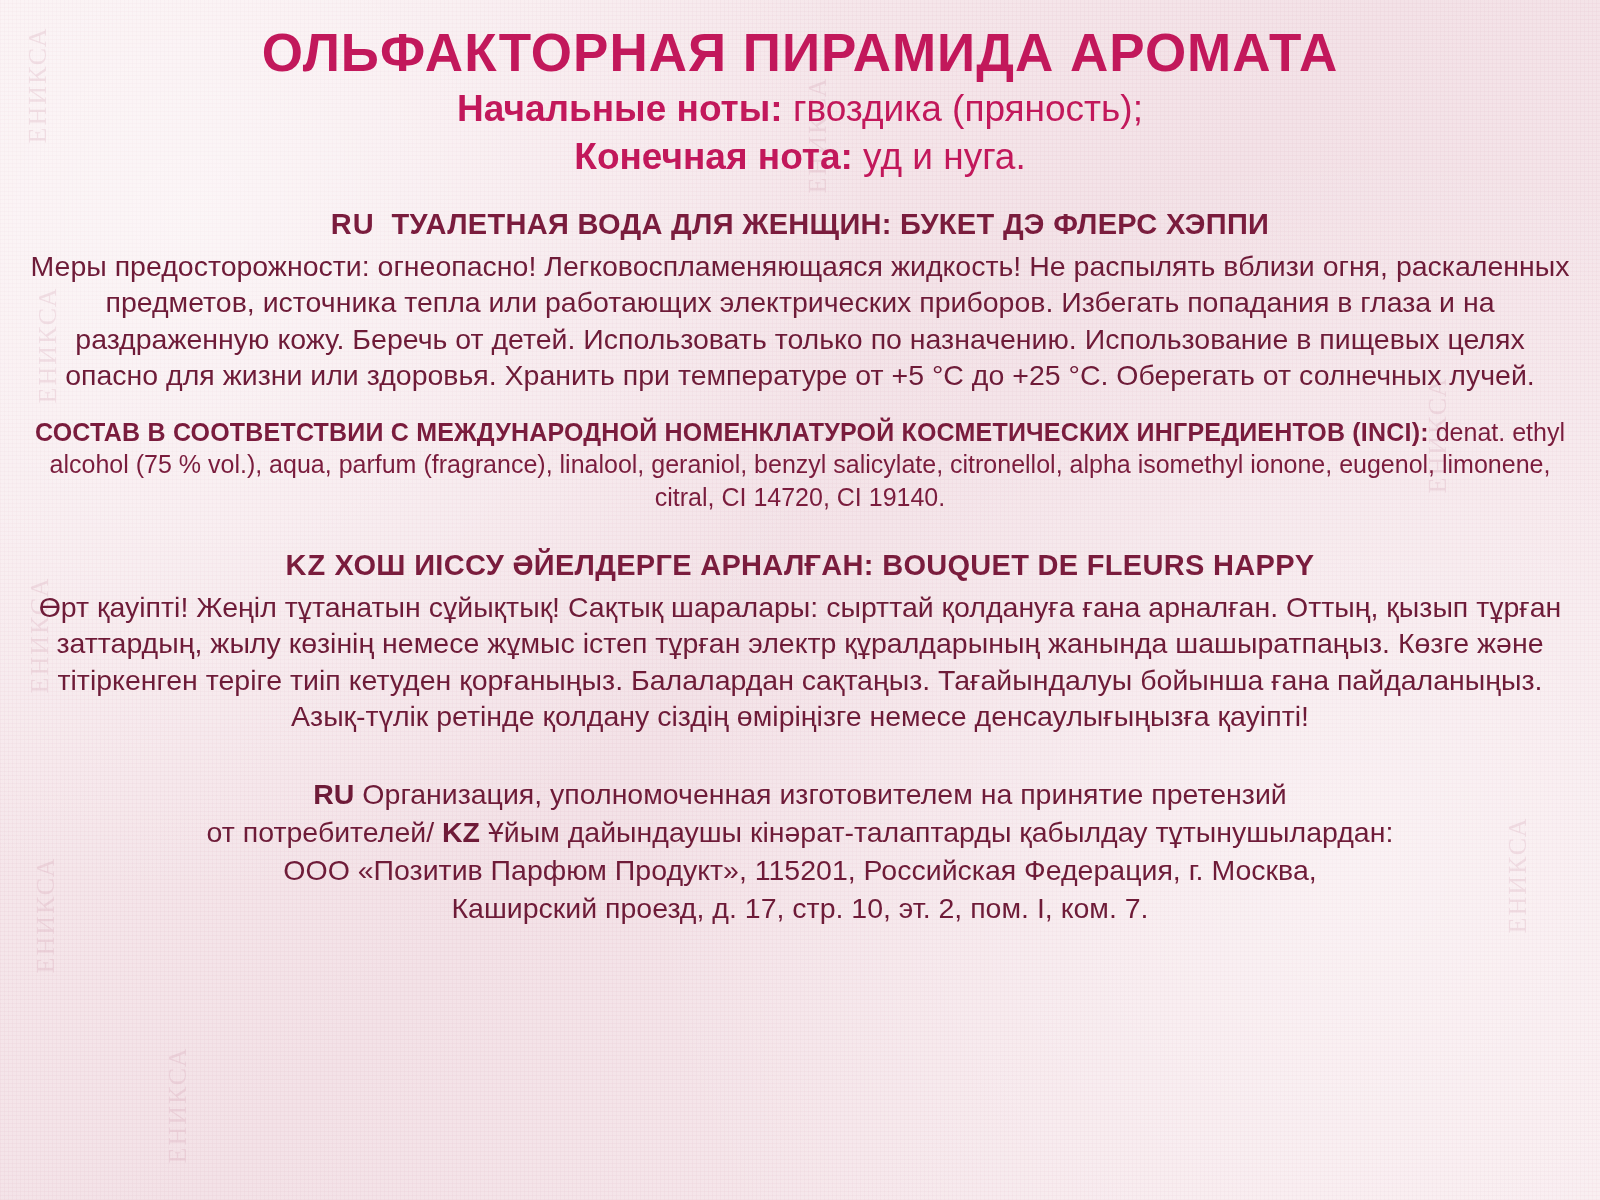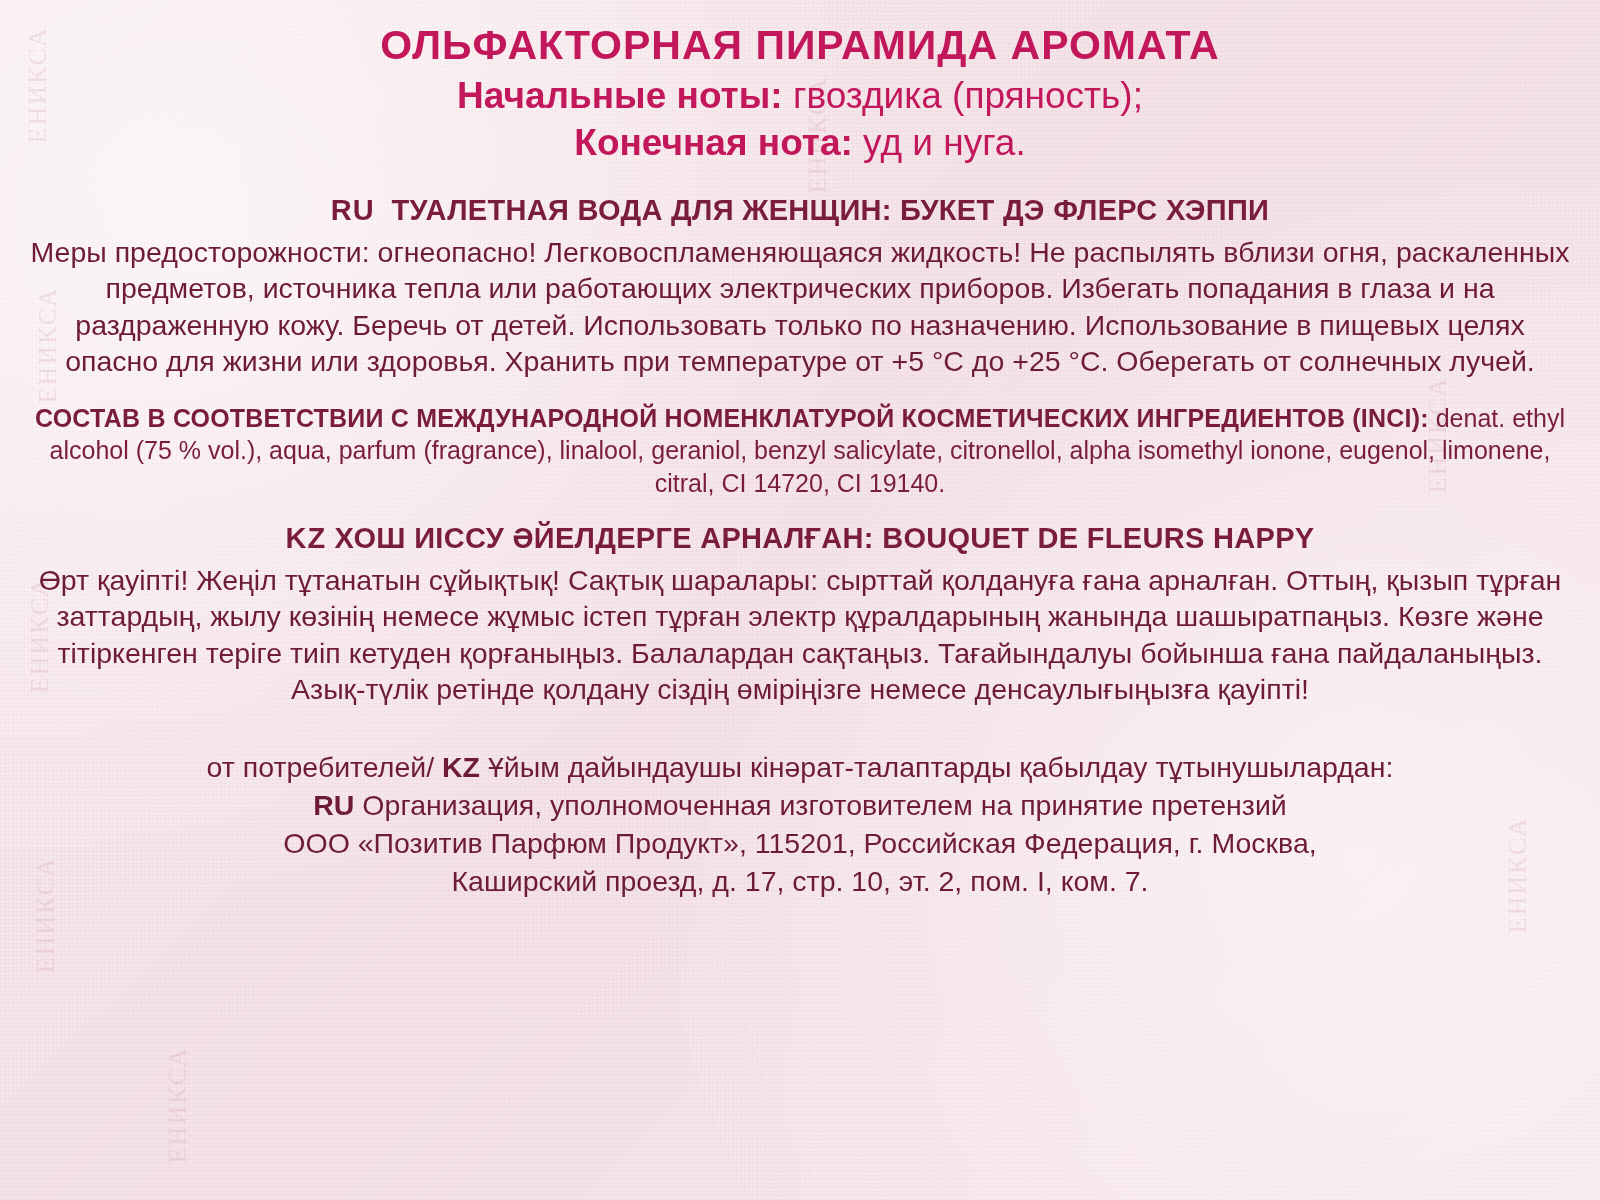--- a/index.html
+++ b/index.html
@@ -44,21 +44,21 @@
   }
   .page {
     position: relative;
     width: 1600px;
     height: 1200px;
     box-sizing: border-box;
     padding: 14px 30px 0 30px;
     text-align: center;
   }
   .pyramid-title {
-    font-size: 41px;
+    font-size: 53px;
     font-weight: bold;
     letter-spacing: 1px;
     color: #c2185b;
     line-height: 1.16;
     margin: 8px 0 2px 0;
   }
   .pyr-line {
     font-size: 37px;
     line-height: 1.28;
     color: #c2185b;
@@ -102,21 +102,21 @@
     margin-top: 22px;
     max-width: 1530px;
     margin-left: auto;
     margin-right: auto;
   }
   .inci b {
     font-weight: bold;
     letter-spacing: 0.2px;
   }
   .kz-block {
-    margin-top: 21px;
+    margin-top: 34px;
   }
   .footer-block {
     margin-top: 40px;
   }
   .footer-text {
     font-size: 28.5px;
     line-height: 1.34;
     color: #6e1b38;
   }
   .footer-text b {
@@ -168,22 +168,22 @@
     <div class="lang-head">
       <span class="lang-tag">KZ</span>
       <span class="plain">ХОШ ИІССУ ӘЙЕЛДЕРГЕ АРНАЛҒАН:</span>
       <span>BOUQUET DE FLEURS HAPPY</span>
     </div>
     <div class="body-text tight">Өрт қауіпті! Жеңіл тұтанатын сұйықтық! Сақтық шаралары: сырттай қолдануға ғана арналған. Оттың, қызып тұрған заттардың, жылу көзінің немесе жұмыс істеп тұрған электр құралдарының жанында шашыратпаңыз. Көзге және тітіркенген теріге тиіп кетуден қорғаныңыз. Балалардан сақтаңыз. Тағайындалуы бойынша ғана пайдаланыңыз. Азық-түлік ретінде қолдану сіздің өміріңізге немесе денсаулығыңызға қауіпті!</div>
   </div>
 
   <div class="footer-block">
     <div class="footer-text">
-      <span>от потребителей/ </span><b>KZ</b><span> Ұйым дайындаушы кінәрат-талаптарды қабылдау тұтынушылардан:</span>
+      <b>RU</b><span> Организация, уполномоченная изготовителем на принятие претензий</span>
     </div>
     <div class="footer-text">
-      <b>RU</b><span> Организация, уполномоченная изготовителем на принятие претензий</span>
+      <span>от потребителей/ </span><b>KZ</b><span> Ұйым дайындаушы кінәрат-талаптарды қабылдау тұтынушылардан:</span>
     </div>
     <div class="footer-text">ООО «Позитив Парфюм Продукт», 115201, Российская Федерация, г. Москва,</div>
     <div class="footer-text">Каширский проезд, д. 17, стр. 10, эт. 2, пом. I, ком. 7.</div>
   </div>
 
 </div>
 
 </body></html>

